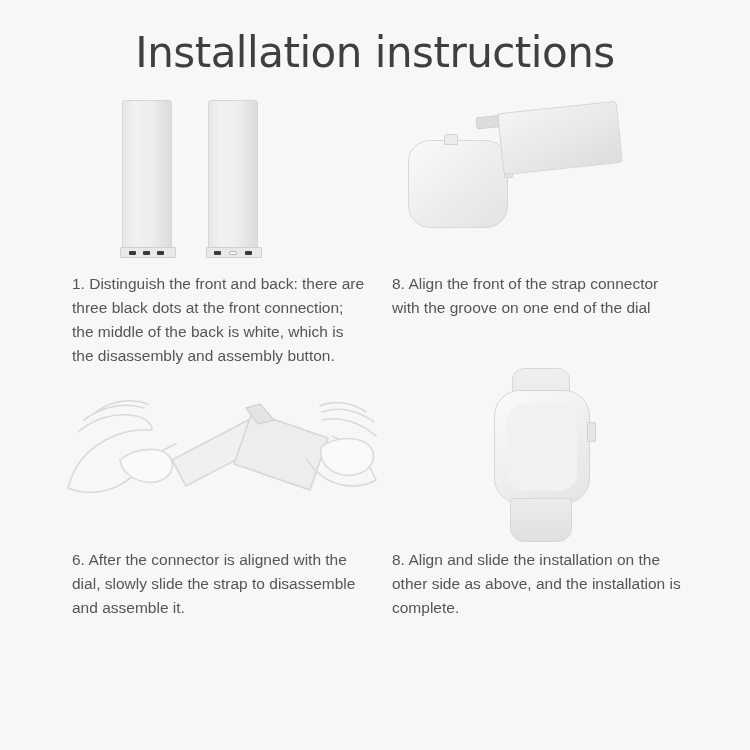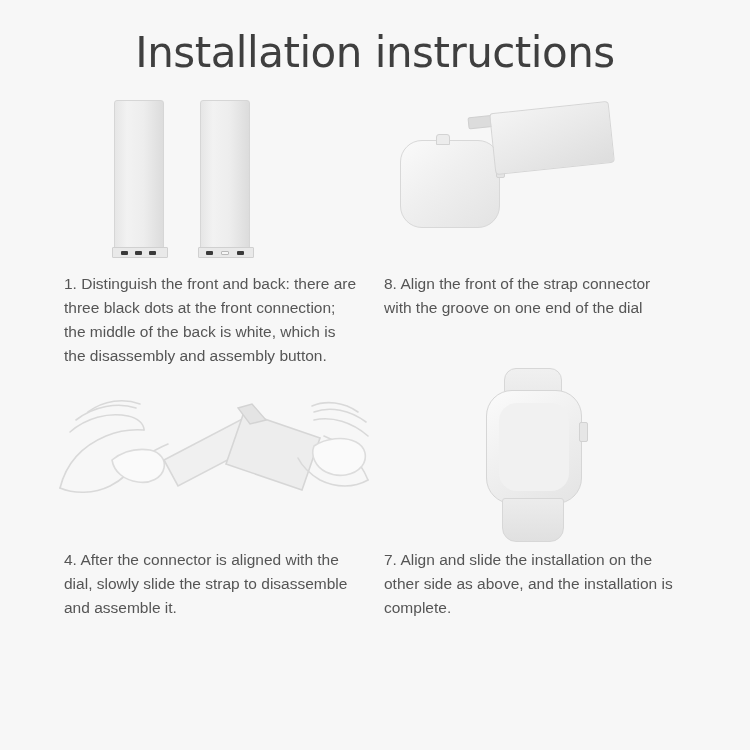--- a/index.html
+++ b/index.html
@@ -26,21 +26,21 @@
     font-weight: 400;
     letter-spacing: -0.5px;
     color: #3f3f3f;
     margin: 0;
     padding-top: 28px;
     font-family: "DejaVu Sans", sans-serif;
   }
   .grid {
     position: absolute;
     top: 92px;
-    left: 52px;
+    left: 60px;
     width: 640px;
     display: flex;
     flex-wrap: wrap;
   }
   .cell {
     width: 320px;
     box-sizing: border-box;
   }
   .fig {
     height: 180px;
@@ -276,31 +276,31 @@
           <g fill="none" stroke="#d9d9d9" stroke-width="1.6" stroke-linecap="round">
             <path d="M316,112 C308,92 292,76 272,68"></path>
             <path d="M316,68 C300,54 280,48 262,52"></path>
             <path d="M314,54 C298,42 278,38 262,44"></path>
             <path d="M306,44 C292,34 274,32 260,38"></path>
             <path d="M316,112 C302,120 284,120 268,112 C258,106 250,98 246,90"></path>
           </g>
           <path d="M262,78 C274,70 292,68 304,74 C314,79 316,90 310,98 C302,108 286,110 274,104 C264,99 258,88 262,78 Z" fill="#fafafa" stroke="#dcdcdc" stroke-width="1.6"></path>
         </svg>
       </div>
-      <div class="caption">4. After the connector is aligned with the dial, slowly slide the strap to disassemble and assemble it.</div>
+      <div class="caption">6. After the connector is aligned with the dial, slowly slide the strap to disassemble and assemble it.</div>
     </div>
 
     <div class="cell cell-4">
       <div class="fig">
         <div class="f4-wrap">
           <div class="f4-band-top"></div>
           <div class="f4-case">
             <div class="f4-screen"></div>
           </div>
           <div class="f4-crown"></div>
           <div class="f4-band-bot"></div>
         </div>
       </div>
-      <div class="caption">7. Align and slide the installation on the other side as above, and the installation is complete.</div>
+      <div class="caption">8. Align and slide the installation on the other side as above, and the installation is complete.</div>
     </div>
 
   </div>
 </div>
 
 </body></html>

